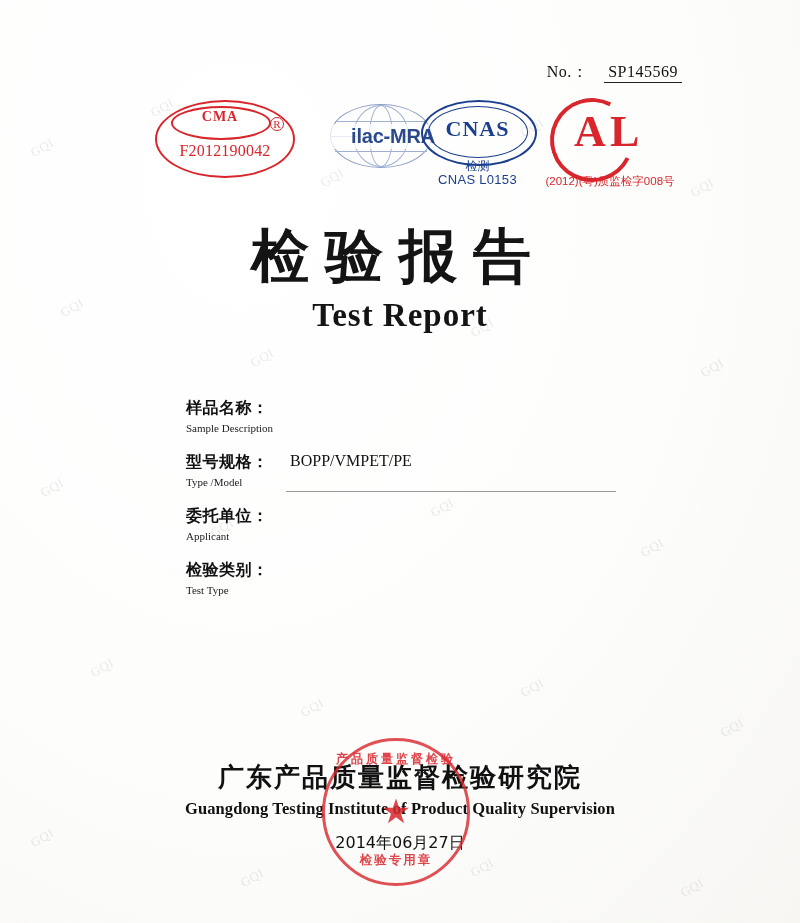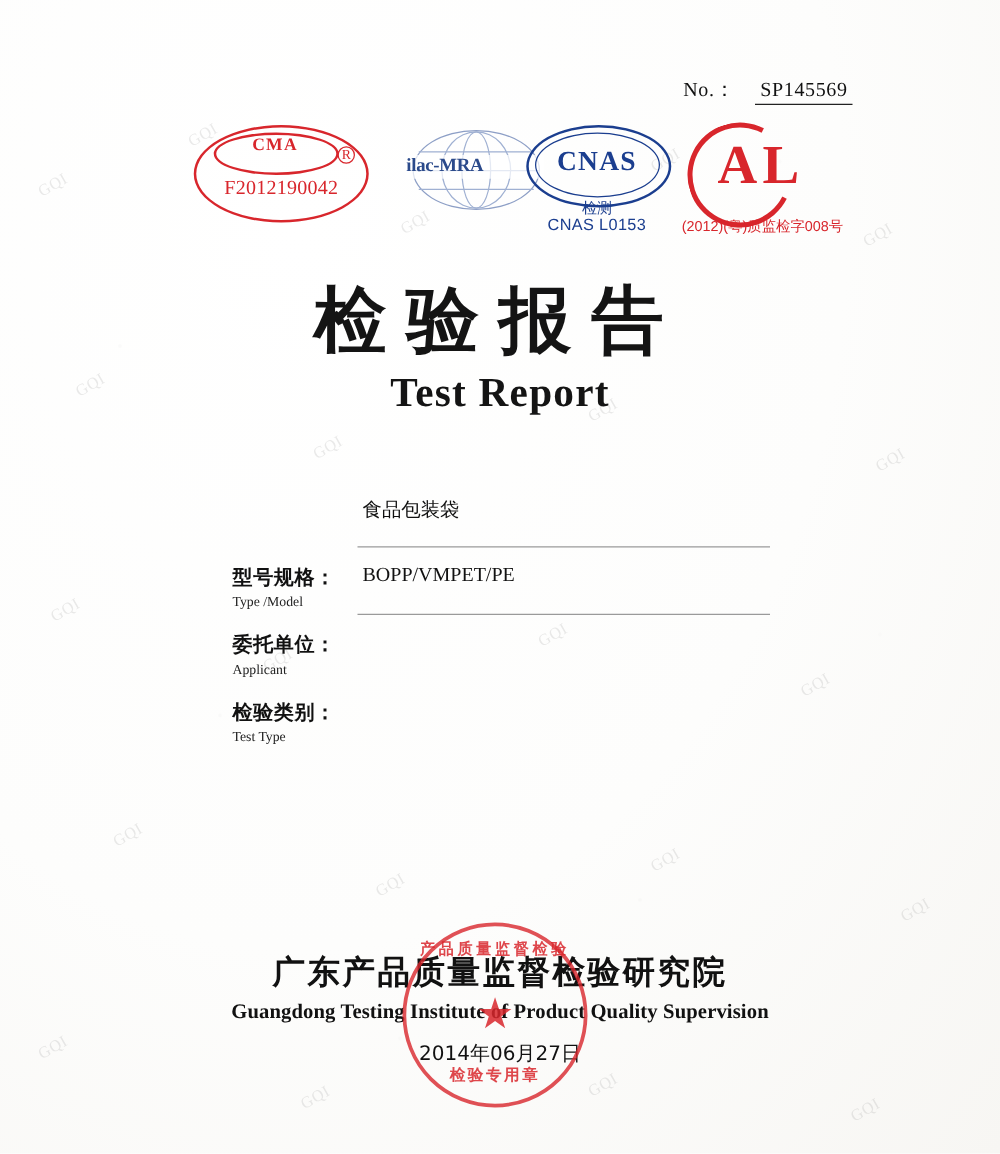--- a/index.html
+++ b/index.html
@@ -174,24 +174,24 @@
     left: 4px; right: 4px;
     border-top: 1px solid #9fb0d2;
   }
   .ilac .lat1 { top: 16px; }
   .ilac .lat2 { top: 31px; left: 0; right: 0; }
   .ilac .lat3 { top: 46px; }
   .ilac .ilac-text {
     position: absolute;
     left: 0; right: 0;
     top: 22px;
-    text-align: left;
-    font-family: Liberation Serif, serif;
-    font-weight: bold;
-    font-size: 15px;
+    text-align: right;
+    font-family: Liberation Sans, sans-serif;
+    font-weight: bold;
+    font-size: 20px;
     color: #2b4a8b;
     letter-spacing: -.2px;
     background: rgba(255,255,255,.72);
     padding: 1px 0;
   }
 
   
   .cnas {
     position: absolute;
     left: 415px;
@@ -517,21 +517,24 @@
     </div>
 
   </div>
 
   <div class="title-cn">检验报告</div>
   <div class="title-en">Test Report</div>
 
   <div class="fields">
 
     <div class="field-row">
-      <div class="field-value">食品包装袋</div>
+      <div class="field-label">
+        <div class="label-cn">样品名称：</div>
+        <div class="label-en">Sample Description</div>
+      </div>
     </div>
 
     <div class="field-row">
       <div class="field-label">
         <div class="label-cn">型号规格：</div>
         <div class="label-en">Type /Model</div>
       </div>
       <div class="field-value latin">BOPP/VMPET/PE</div>
     </div>
 

